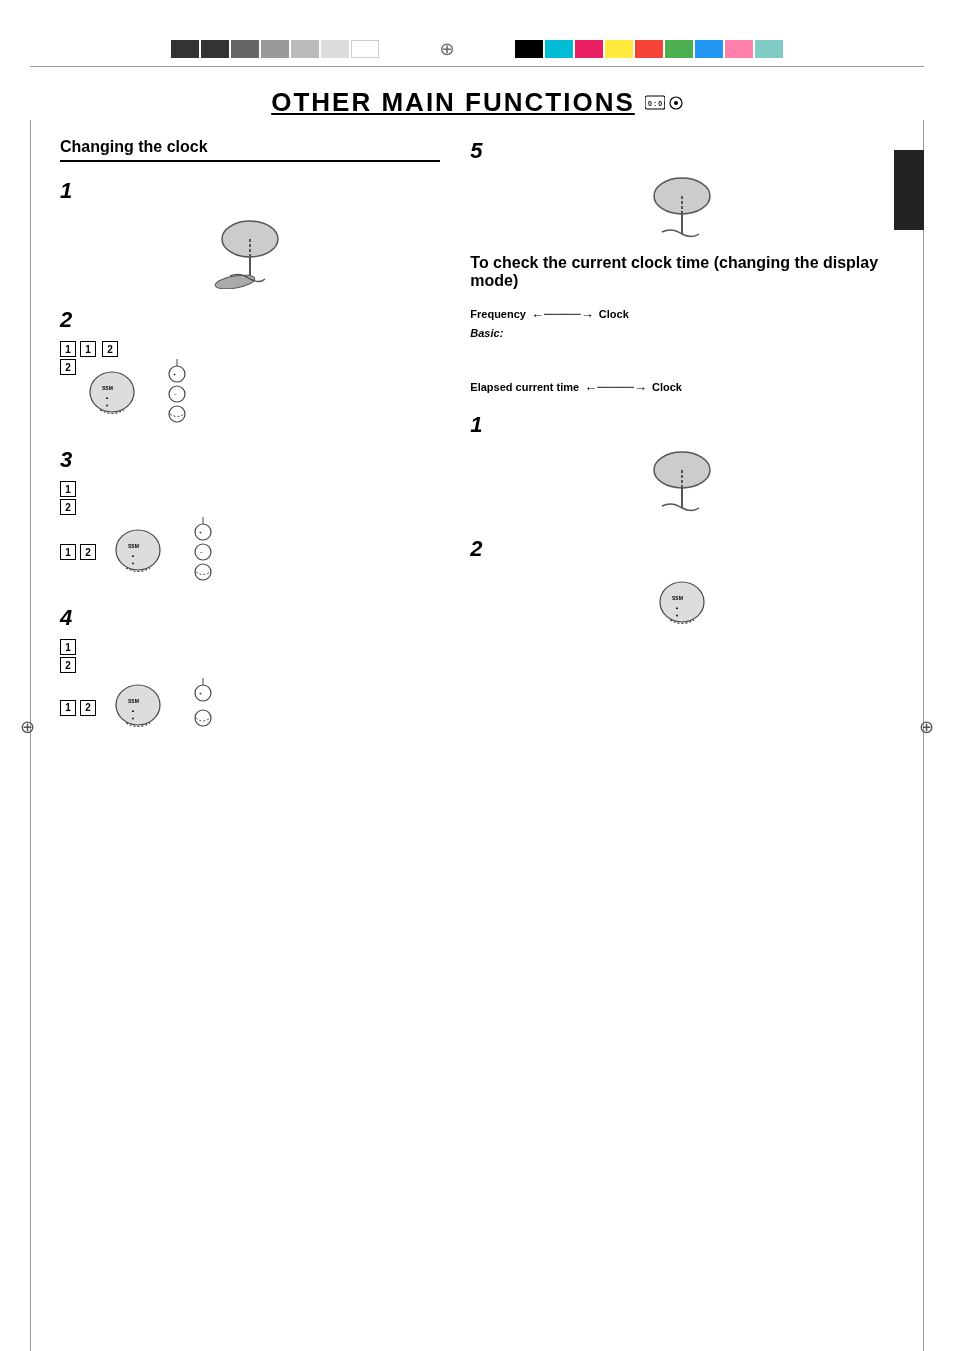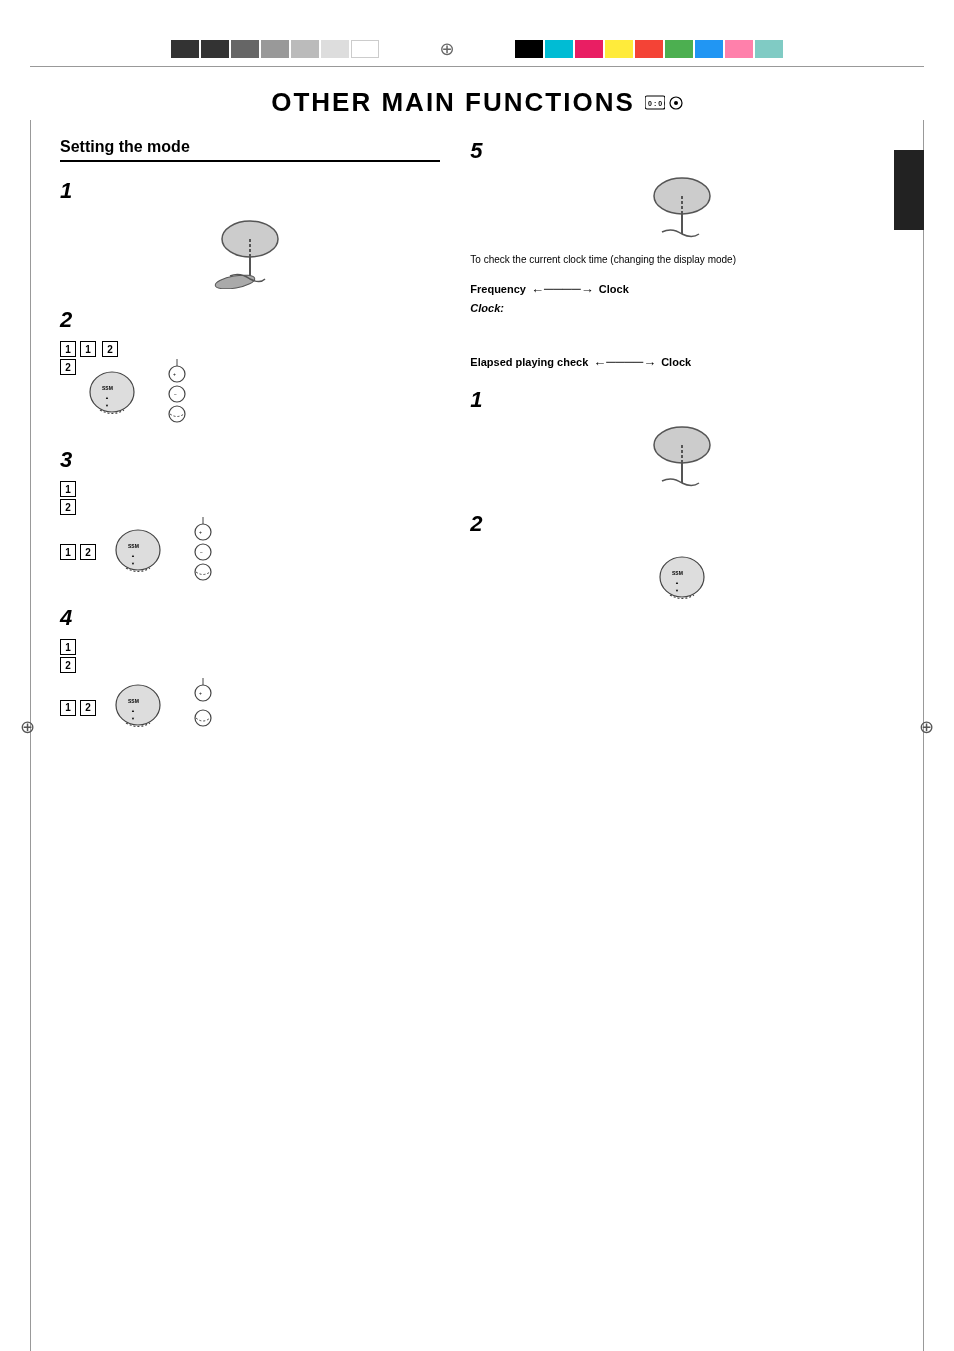--- a/index.html
+++ b/index.html
@@ -107,20 +107,21 @@
     .page-title {
       text-align: center;
       font-size: 26px;
       font-weight: bold;
       letter-spacing: 2px;
       margin-bottom: 20px;
       display: flex;
       align-items: center;
       justify-content: center;
       gap: 10px;
+      text-decoration: underline;
     }
 
     .title-icon {
       font-size: 14px;
       display: inline-flex;
       align-items: center;
       gap: 4px;
     }
 
     
@@ -262,22 +263,22 @@
       font-size: 18px;
       color: #555;
     }
 
     
     .step-block {
       margin-bottom: 18px;
     }
 
     .check-text {
-      font-size: 10px;
-      font-weight: normal;
+      font-size: 16px;
+      font-weight: bold;
     }
 
   </style>
 </head>
 <body>
 
 <div class="page-container">
 
   <div class="top-bar">
     <div class="bar-left">
@@ -329,21 +330,21 @@
         <svg width="14" height="14" viewBox="0 0 14 14">
           <circle cx="7" cy="7" r="6" fill="none" stroke="#000" stroke-width="1.2"></circle>
           <circle cx="7" cy="7" r="2" fill="#000"></circle>
         </svg>
       </span>
     </div>
 
     <div class="two-col">
 
       <div class="col-left">
-        <div class="section-title">Setting the mode</div>
+        <div class="section-title">Changing the clock</div>
 
         <div class="step-block">
           <div class="step-number">1</div>
           <div class="illustration">
 
             <svg width="90" height="75" viewBox="0 0 90 75">
 
               <ellipse cx="45" cy="25" rx="28" ry="18" fill="#ccc" stroke="#555" stroke-width="1.5"></ellipse>
               <line x1="45" y1="43" x2="45" y2="65" stroke="#555" stroke-width="2"></line>
               <ellipse cx="30" cy="68" rx="20" ry="6" fill="#aaa" stroke="#555" stroke-width="1" transform="rotate(-10 30 68)"></ellipse>
@@ -492,24 +493,24 @@
           </div>
 
           <div class="check-text">To check the current clock time (changing the display mode)</div>
 
           <div style="margin-top:16px;">
             <div class="freq-clock-row">
               <span>Frequency</span>
               <span style="font-size:13px;">←────→</span>
               <span>Clock</span>
             </div>
-            <div class="note-text">Clock:</div>
+            <div class="note-text">Basic:</div>
             <div style="height:30px;"></div>
             <div class="freq-clock-row">
-              <span>Elapsed playing check</span>
+              <span>Elapsed current time</span>
               <span style="font-size:13px;">←────→</span>
               <span>Clock</span>
             </div>
           </div>
         </div>
 
         <div class="step-block">
 
 
           <div class="step-block">

